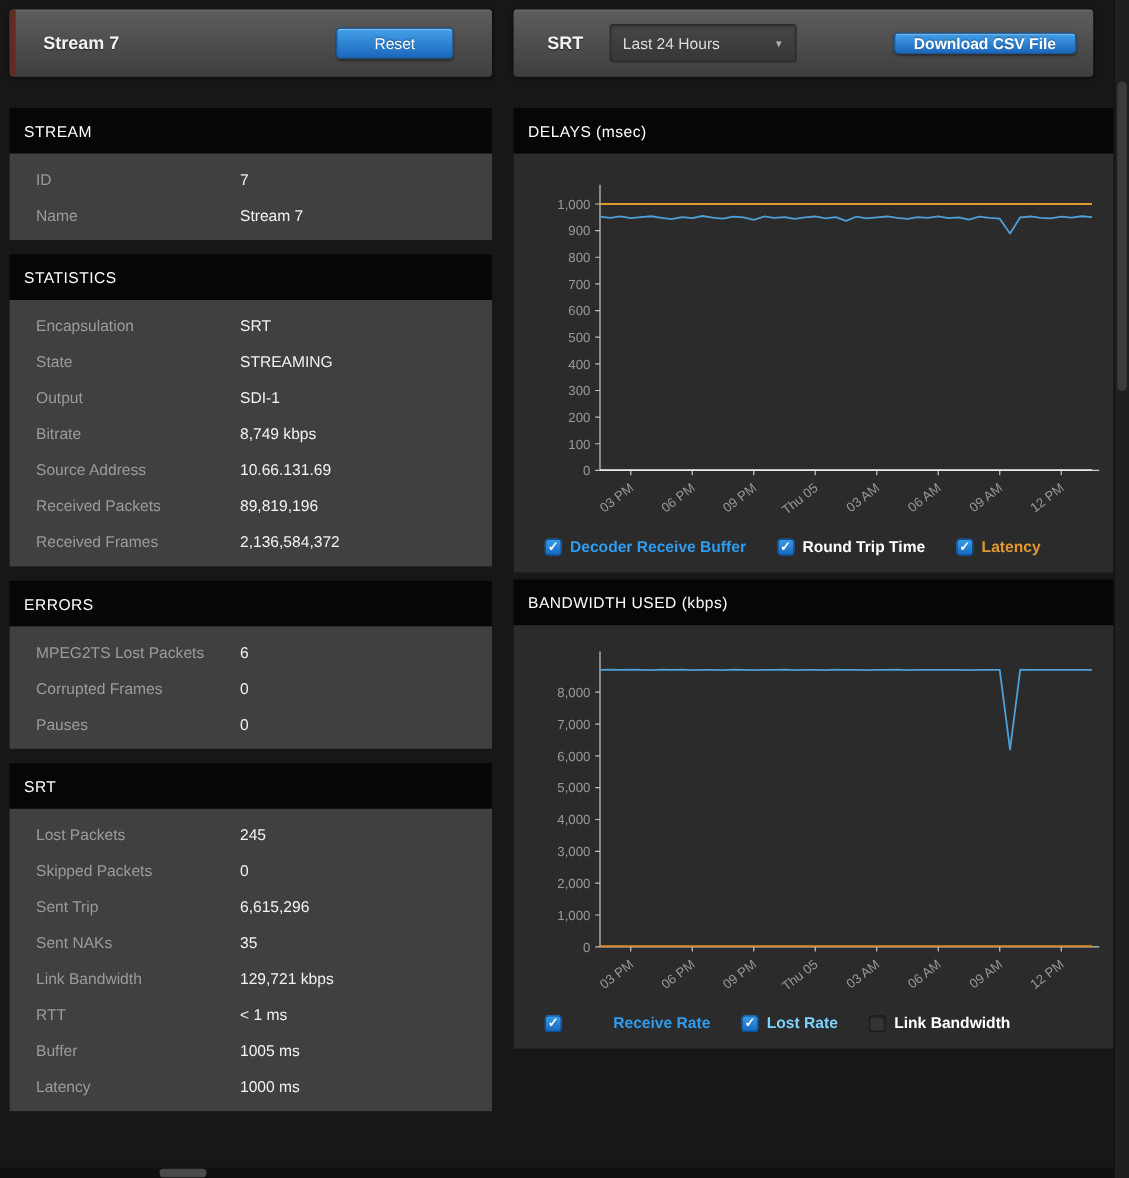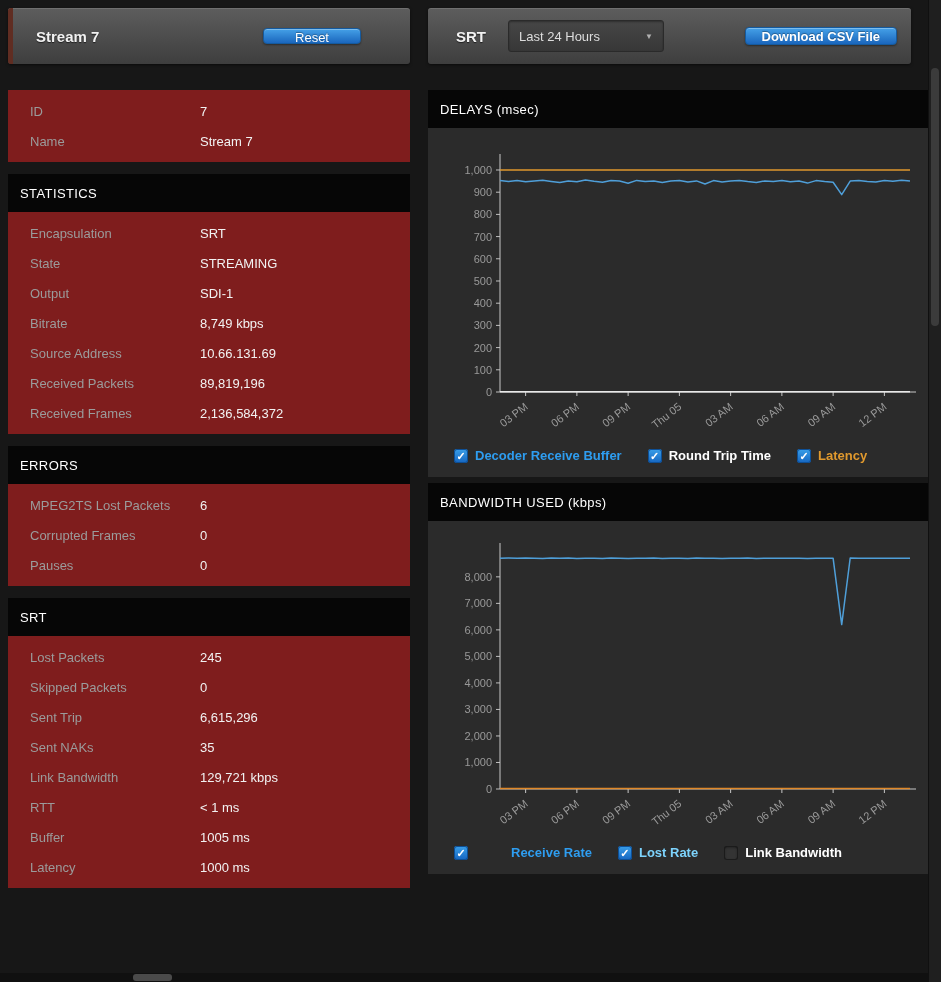--- a/index.html
+++ b/index.html
@@ -21,36 +21,36 @@
   .titlebar-right{width:483px;}
   .status-strip{position:absolute;left:0;top:0;bottom:0;width:5px;background:#602d22;}
   .titlebar-title{color:#f2f2f2;font-size:15px;font-weight:bold;text-shadow:0 1px 1px rgba(0,0,0,.6);margin-left:28px;}
   .btn{
     border:1px solid #155a9e;border-radius:4px;color:#fff;font-size:13px;
     background:linear-gradient(#45a1e8,#1a66bd);cursor:pointer;
     box-shadow:inset 0 1px 0 rgba(255,255,255,.3),0 1px 2px rgba(0,0,0,.4);
     text-shadow:0 -1px 1px rgba(0,0,0,.35);
     font-family:"Liberation Sans",sans-serif;
   }
-  .btn-reset{margin-left:auto;margin-right:49px;width:98px;height:16px;}
+  .btn-reset{margin-left:auto;margin-right:32px;width:98px;height:26px;}
   .btn-download{margin-left:auto;margin-right:14px;height:18px;padding:0 16px;font-weight:bold;}
   .dropdown{
     margin-left:22px;width:134px;height:30px;border-radius:3px;display:flex;align-items:center;
     background:linear-gradient(#464646,#373737);border:1px solid #2a2a2a;
     box-shadow:inset 0 1px 2px rgba(0,0,0,.35);padding:0 10px;color:#ddd;font-size:13px;cursor:pointer;
   }
   .caret{margin-left:auto;font-size:8px;color:#b0b0b0;}
 
   
   .section{margin-bottom:12px;}
   .section-header{
     height:38px;background:#060606;color:#fff;font-size:13px;letter-spacing:.4px;
     display:flex;align-items:center;padding-left:12px;
   }
-  .section-body{background:#7f1d1d;padding:6px 0;}
+  .section-body{background:#404040;padding:6px 0;}
   .row{display:flex;align-items:center;height:30px;padding-left:22px;font-size:13px;}
   .row-label{width:170px;color:#9b9b9b;}
   .row-value{color:#f2f2f2;}
 
   
   .chart-section{margin-bottom:6px;}
   .chart-panel{background:#2b2b2b;padding:12px 6px 6px 8px;}
   svg{display:block;}
   svg text{font-family:"Liberation Sans",sans-serif;}
   .legend{display:flex;align-items:center;gap:26px;padding:2px 0 8px 18px;}
@@ -73,20 +73,23 @@
 
   <div class="col-left">
 
     <div class="titlebar">
       <span class="status-strip"></span>
       <span class="titlebar-title">Stream 7</span>
       <button class="btn btn-reset">Reset</button>
     </div>
 
     <div class="section">
+      <div class="section-header">
+        <span>STREAM</span>
+      </div>
       <div class="section-body">
         <div class="row">
           <span class="row-label">ID</span>
           <span class="row-value">7</span>
         </div>
         <div class="row">
           <span class="row-label">Name</span>
           <span class="row-value">Stream 7</span>
         </div>
       </div>

